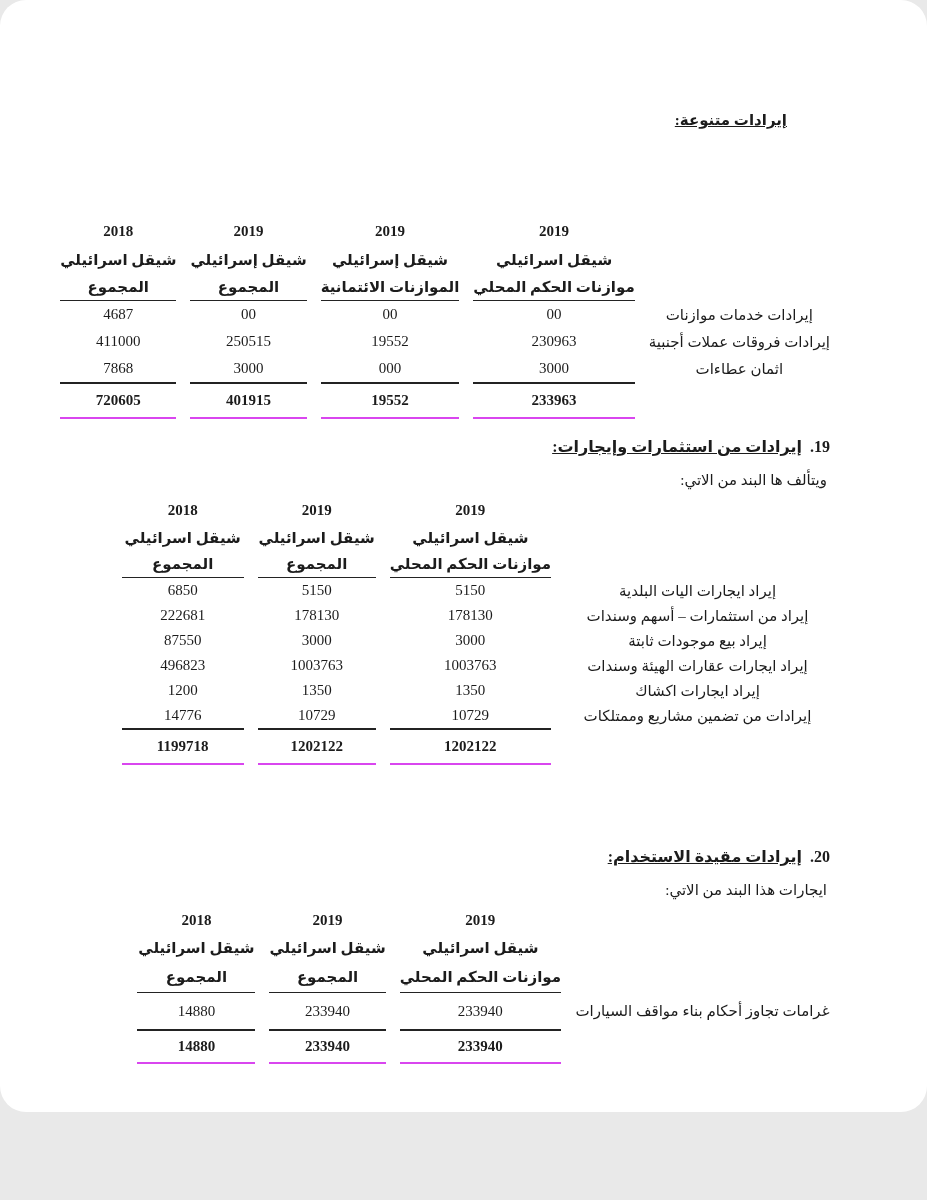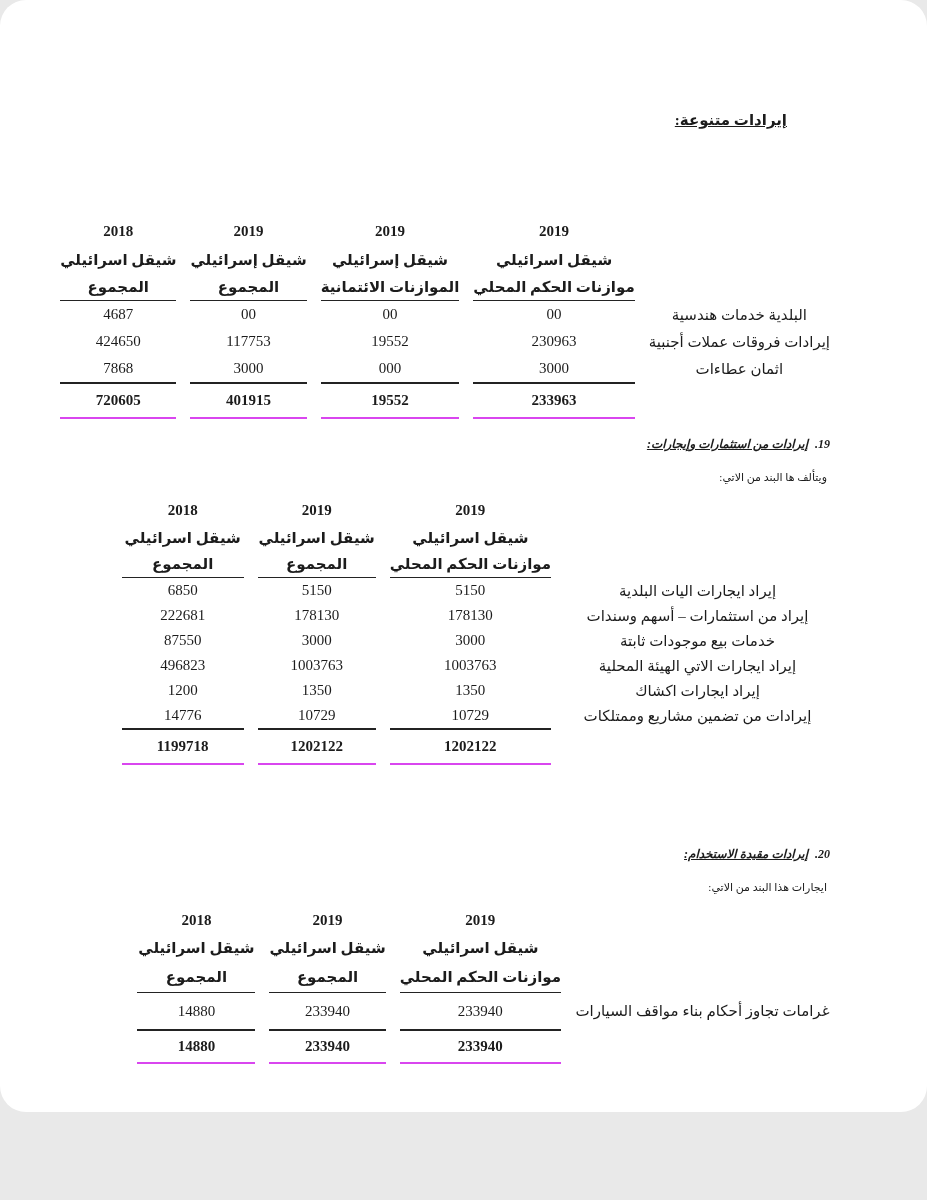--- a/index.html
+++ b/index.html
@@ -15,29 +15,28 @@
     border-radius:26px;
   }
   .doc-title{
     position:absolute;top:111px;right:140px;
     font-weight:bold;font-size:15px;
     text-decoration:underline;
     white-space:nowrap;
   }
   .section-heading{
     position:absolute;right:97px;
-    font-weight:bold;font-size:12px;
+    font-weight:bold;font-size:16px;
     white-space:nowrap;
-    font-style:italic;
   }
   .section-heading .sec-title{text-decoration:underline;}
   .section-heading .sec-num{margin-left:4px;}
   .section-sub{
     position:absolute;right:100px;
-    font-size:11px;white-space:nowrap;
+    font-size:15px;white-space:nowrap;
   }
   table.fin-table{
     position:absolute;
     border-collapse:separate;
     border-spacing:14px 0;
     direction:rtl;
     table-layout:fixed;
   }
   table.fin-table td{
     text-align:center;vertical-align:middle;
@@ -116,32 +115,32 @@
       <td class="currency-cell">شيقل اسرائيلي</td>
     </tr>
     <tr class="scope-row">
       <td class="label-cell"></td>
       <td class="scope-cell">موازنات الحكم المحلي</td>
       <td class="scope-cell">الموازنات الائتمانية</td>
       <td class="scope-cell">المجموع</td>
       <td class="scope-cell">المجموع</td>
     </tr>
     <tr class="data-row">
-      <td class="label-cell">البلدية خدمات هندسية</td>
+      <td class="label-cell">إيرادات خدمات موازنات</td>
       <td>00</td>
       <td>00</td>
       <td>00</td>
       <td>4687</td>
     </tr>
     <tr class="data-row">
       <td class="label-cell">إيرادات فروقات عملات أجنبية</td>
       <td>230963</td>
       <td>19552</td>
-      <td>117753</td>
-      <td>424650</td>
+      <td>250515</td>
+      <td>411000</td>
     </tr>
     <tr class="data-row">
       <td class="label-cell">اثمان عطاءات</td>
       <td>3000</td>
       <td>000</td>
       <td>3000</td>
       <td>7868</td>
     </tr>
     <tr class="total-row">
       <td class="label-cell"></td>
@@ -191,27 +190,27 @@
       <td>5150</td>
       <td>6850</td>
     </tr>
     <tr class="data-row">
       <td class="label-cell">إيراد من استثمارات – أسهم وسندات</td>
       <td>178130</td>
       <td>178130</td>
       <td>222681</td>
     </tr>
     <tr class="data-row">
-      <td class="label-cell">خدمات بيع موجودات ثابتة</td>
+      <td class="label-cell">إيراد بيع موجودات ثابتة</td>
       <td>3000</td>
       <td>3000</td>
       <td>87550</td>
     </tr>
     <tr class="data-row">
-      <td class="label-cell">إيراد ايجارات الاتي الهيئة المحلية</td>
+      <td class="label-cell">إيراد ايجارات عقارات الهيئة وسندات</td>
       <td>1003763</td>
       <td>1003763</td>
       <td>496823</td>
     </tr>
     <tr class="data-row">
       <td class="label-cell">إيراد ايجارات اكشاك</td>
       <td>1350</td>
       <td>1350</td>
       <td>1200</td>
     </tr>

